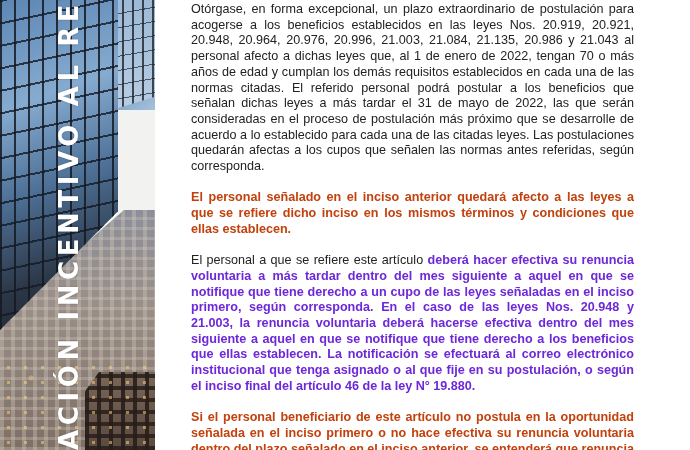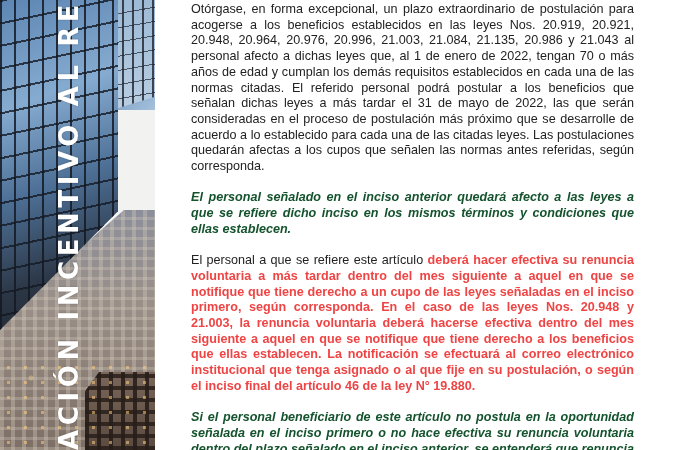--- a/index.html
+++ b/index.html
@@ -33,22 +33,22 @@
       linear-gradient(180deg, #7a665a, #5a4a40);
     clip-path: polygon(20% 0, 100% 0, 100% 100%, 0 100%, 0 25%); }
   .light-dots { position: absolute; left: 0; top: 360px; width: 155px; height: 90px;
     background-image: radial-gradient(circle, rgba(255,205,120,0.9) 0 1.5px, transparent 2px);
     background-size: 17px 15px; opacity: 0.6; }
   .vertical-title { position: absolute; left: 55px; top: 450px; transform-origin: 0 0; transform: rotate(-90deg);
     white-space: nowrap; color: #ffffff; font-family: "DejaVu Sans", sans-serif; font-weight: bold;
     font-size: 26px; letter-spacing: 4.6px; line-height: 28px; text-shadow: 0 0 2px rgba(0,0,0,0.25); }
   .text-column { position: absolute; left: 191px; top: 2px; width: 443px; font-size: 12.6px; line-height: 15.7px; color: #222222; }
   .para { margin: 0 0 15.7px 0; text-align: justify; text-align-last: left; }
-  .purple { color: #14532d; font-weight: bold; font-style: italic; }
-  .bold { font-weight: bold; color: #ef4444; }
+  .purple { color: #c2410c; font-weight: bold; }
+  .bold { font-weight: bold; color: #6d28d9; }
 </style>
 </head>
 <body>
 
 <div class="photo-panel">
   <div class="tower-upper"></div>
   <div class="tower-right"></div>
   <div class="tower-mid-sky"></div>
   <div class="building-lower"></div>
   <div class="tower-left"></div>

